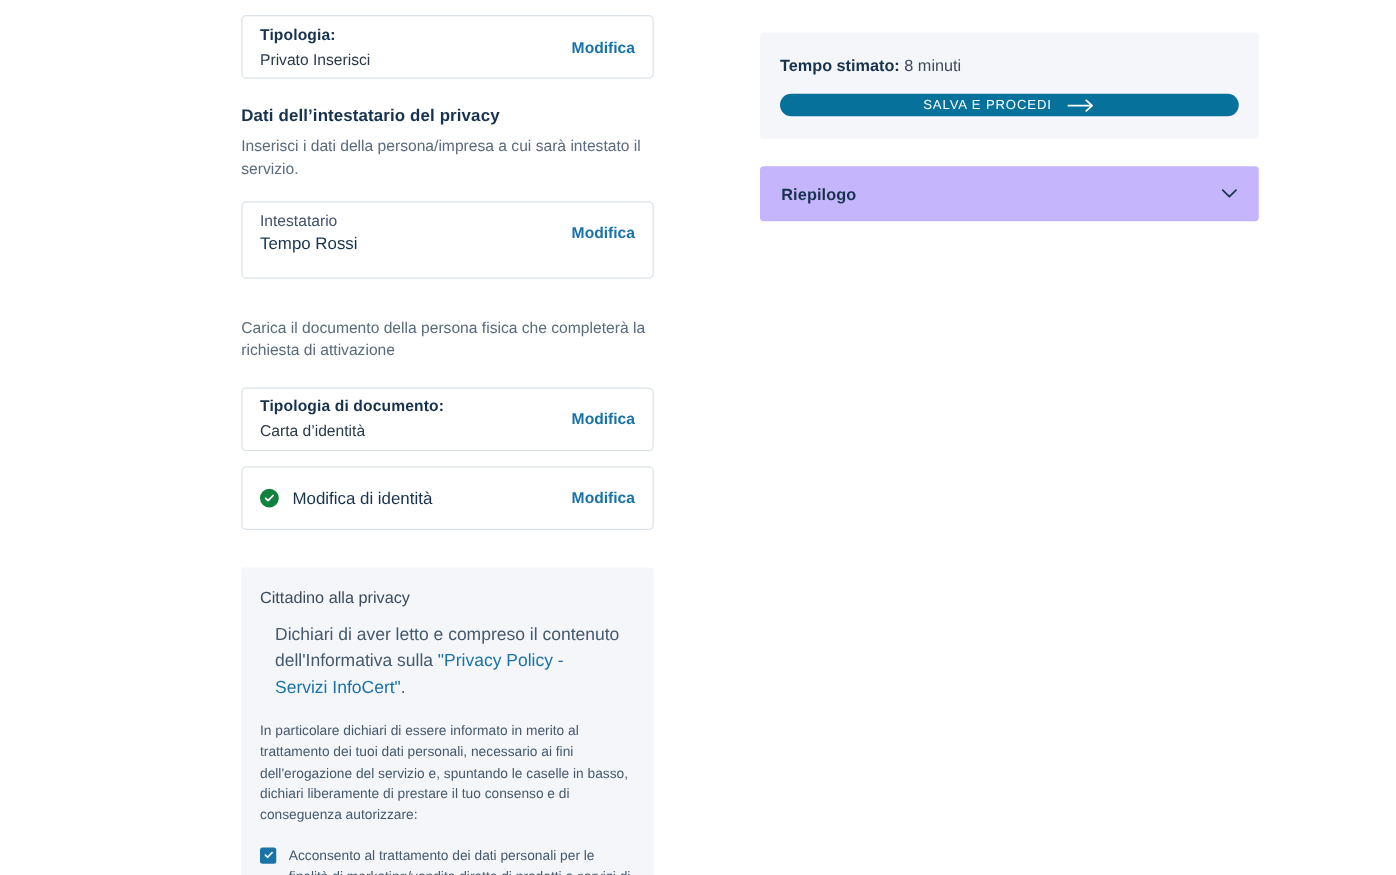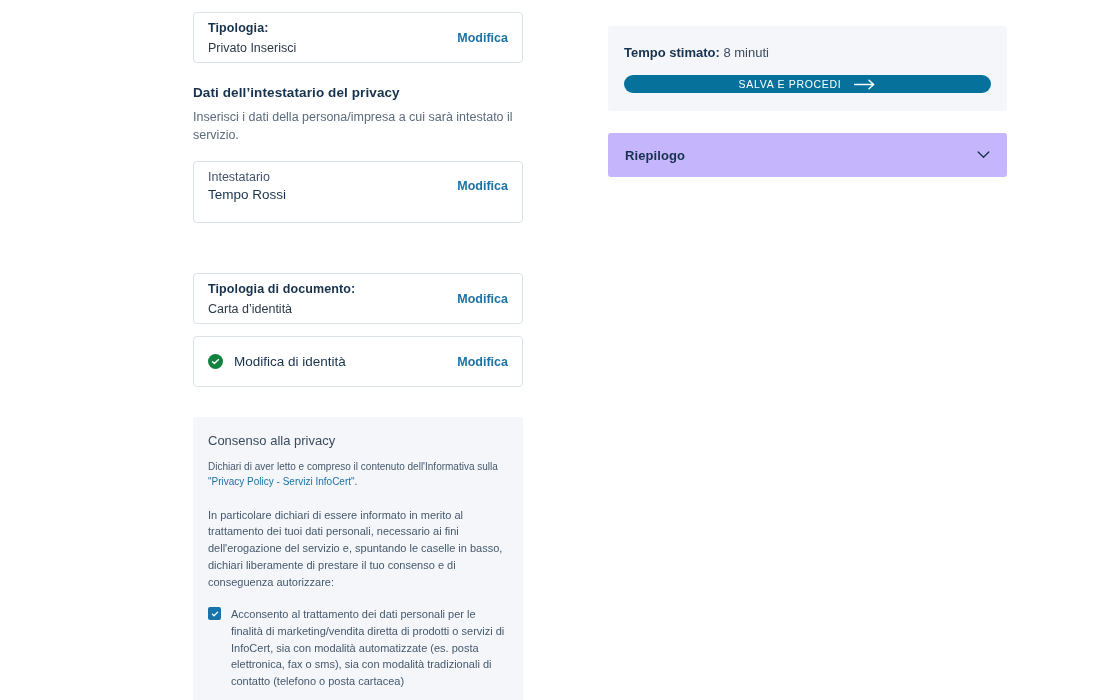--- a/index.html
+++ b/index.html
@@ -148,24 +148,24 @@
   }
 
   .privacy-title {
     font-size: 13px;
     color: #3b4b5e;
     font-weight: 400;
     margin: 0 0 11px 0;
   }
 
   .privacy-p {
-    font-size: 10px;
+    font-size: 14px;
     color: #45596d;
     line-height: 1.52;
-    margin: 0;
+    margin: 12px;
   }
 
   .privacy-link {
     color: #1a73a7;
     text-decoration: none;
     cursor: pointer;
   }
 
   .privacy-p2 {
     font-size: 11px;
@@ -302,20 +302,21 @@
       <div class="card-left-col">
         <span class="field-label-normal">Intestatario</span>
         <span class="field-value-strong">Tempo Rossi</span>
       </div>
       <a class="link-modifica">Modifica</a>
     </div>
 
     <div class="sp-22"></div>
 
     <div class="sp-8"></div>
+    <p class="section-desc">Carica il documento della persona fisica che completerà la richiesta di attivazione</p>
 
     <div class="sp-20"></div>
 
     <div class="card one-line">
       <div class="card-left">
         <span class="field-label">Tipologia di documento:</span>
         <span class="field-value">Carta d’identità</span>
       </div>
       <a class="link-modifica">Modifica</a>
     </div>
@@ -330,21 +331,21 @@
           </svg>
         </span>
         <span class="field-value-strong">Modifica di identità</span>
       </div>
       <a class="link-modifica">Modifica</a>
     </div>
 
     <div class="sp-30"></div>
 
     <div class="privacy-box">
-      <div class="privacy-title">Consenso alla privacy</div>
+      <div class="privacy-title">Cittadino alla privacy</div>
 
       <p class="privacy-p"><span>Dichiari di aver letto e compreso il contenuto dell'Informativa sulla </span><a class="privacy-link">"Privacy Policy - Servizi InfoCert"</a><span>.</span></p>
 
       <p class="privacy-p2">In particolare dichiari di essere informato in merito al trattamento dei tuoi dati personali, necessario ai fini dell'erogazione del servizio e, spuntando le caselle in basso, dichiari liberamente di prestare il tuo consenso e di conseguenza autorizzare:</p>
 
       <div class="consent-list">
         <div class="consent-row">
           <span class="checkbox">
             <svg width="8" height="8" viewBox="0 0 12 12" aria-hidden="true">
               <path d="M2 6.2 L4.6 8.7 L10 3.2" fill="none" stroke="#ffffff" stroke-width="2" stroke-linecap="round" stroke-linejoin="round"></path>

